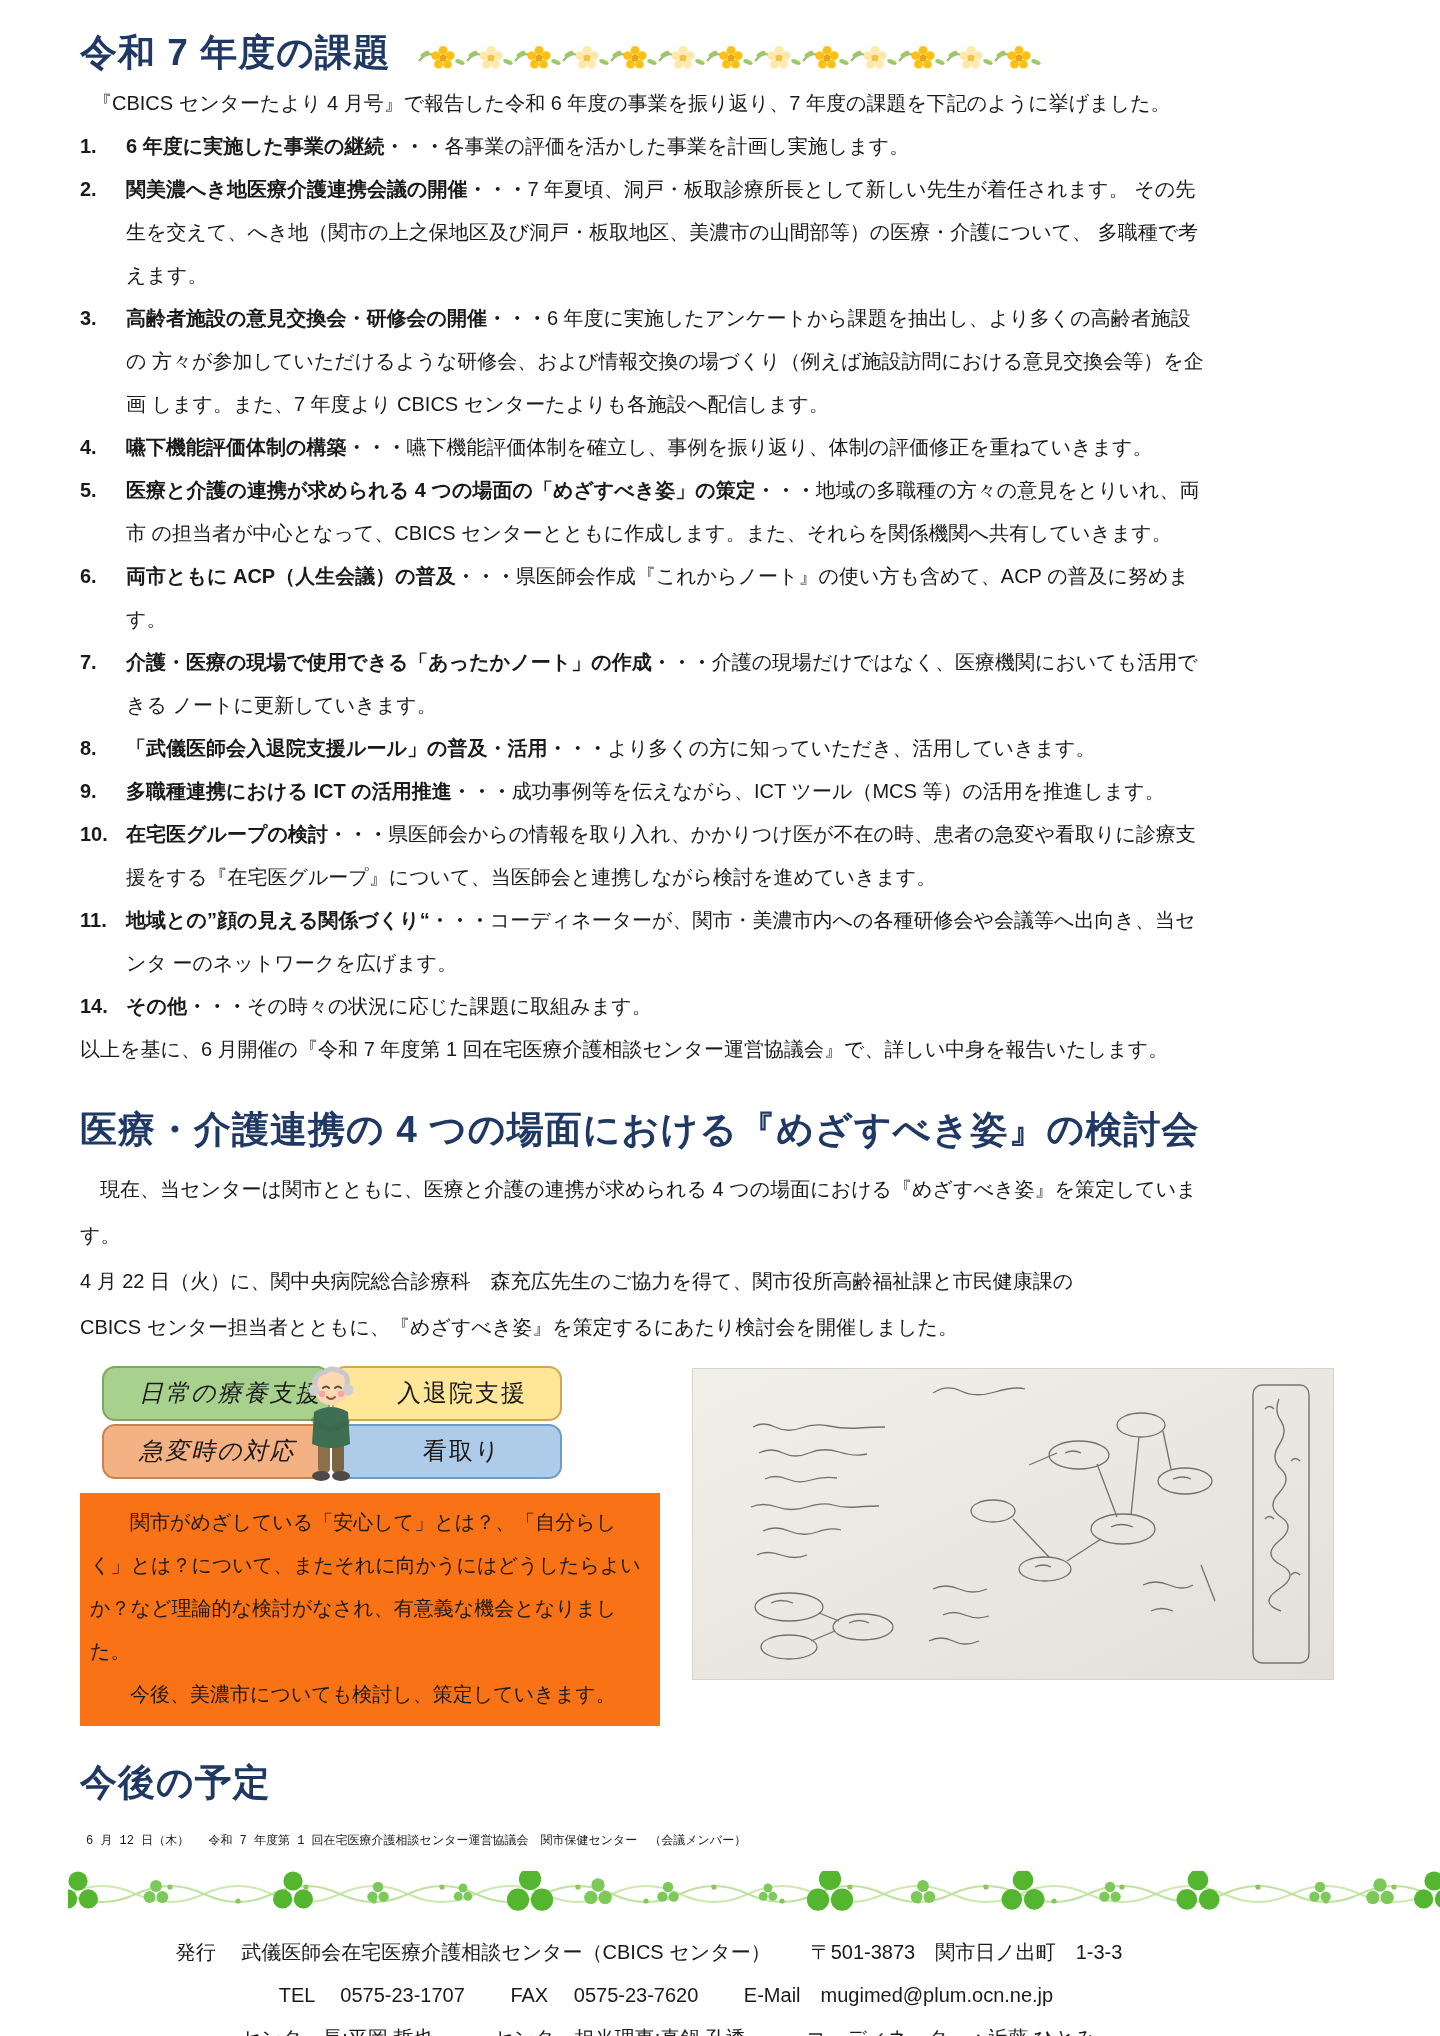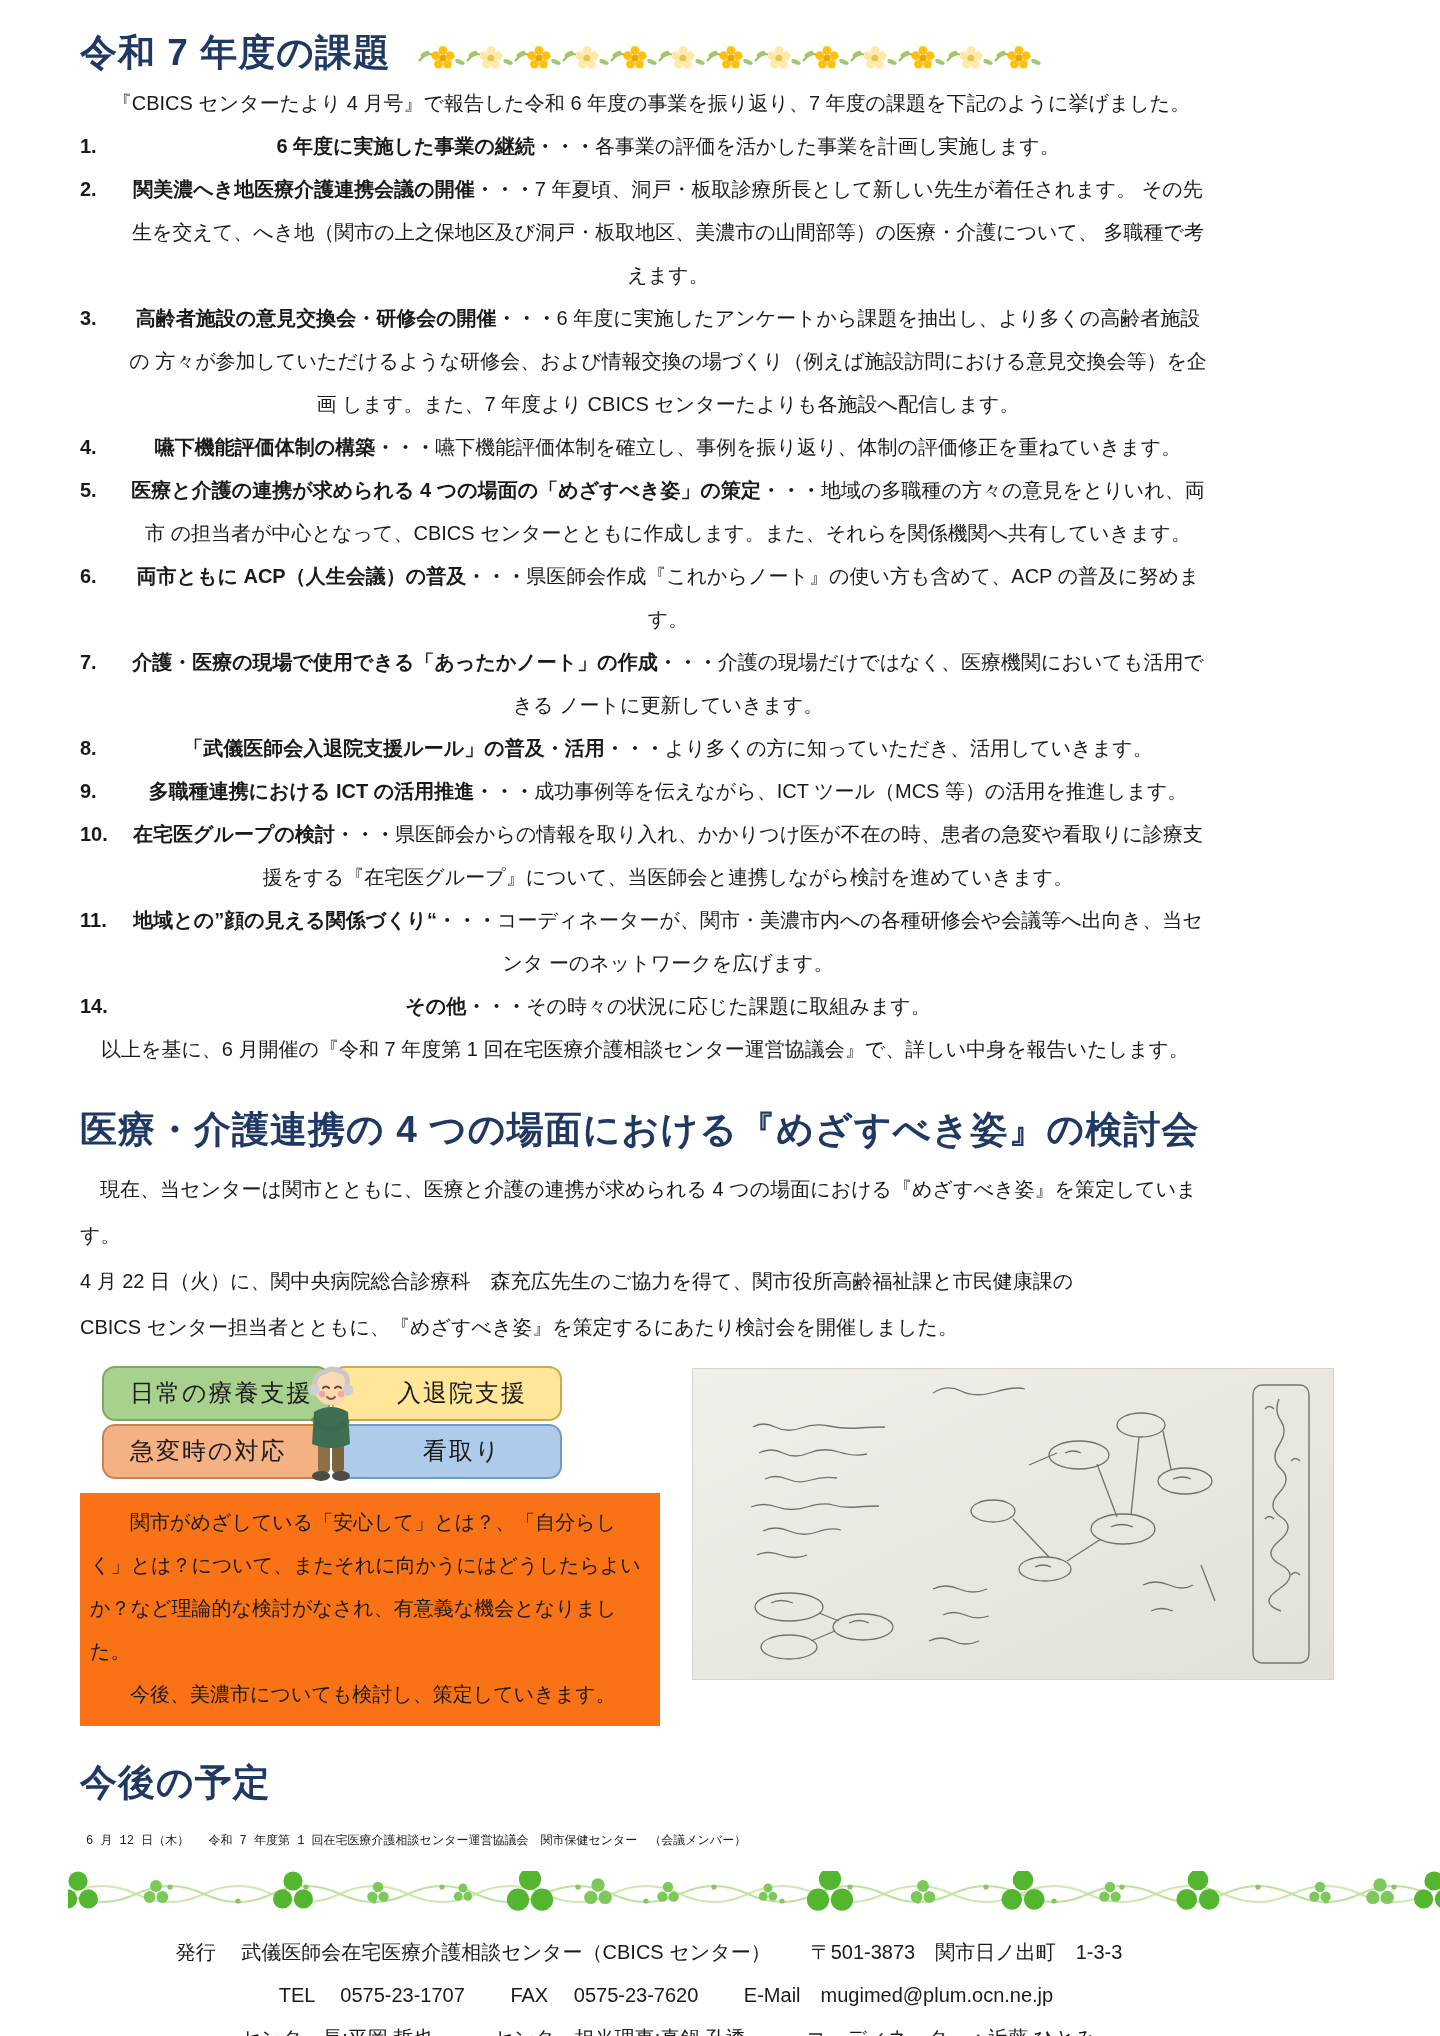--- a/index.html
+++ b/index.html
@@ -11,21 +11,21 @@
   }
   .page{padding:30px 70px 0 80px;box-sizing:border-box;width:1280px;}
 
   h1.sec-title{
     color:#1F3864;font-size:37px;font-weight:bold;margin:0;
     letter-spacing:1px;line-height:1.25;white-space:nowrap;
   }
   .hdr-row{display:flex;align-items:center;gap:26px;}
   .hdr-row svg{margin-top:10px;}
 
-  .body-text{font-size:20px;line-height:43px;text-align:center;}
+  .body-text{font-size:20px;line-height:43px;}
   .intro{margin:6px 0 0 0;text-indent:0.6em;}
 
   .task{position:relative;padding-left:46px;}
   .task .num{position:absolute;left:0;top:0;font-weight:bold;}
   .task .lead{font-weight:bold;}
 
   .closing{margin:0;}
 
   .sec2{margin-top:36px;}
   .s2line{margin:0;font-size:20px;line-height:46px;}
@@ -36,21 +36,21 @@
 
   .scenes{
     position:relative;display:grid;
     grid-template-columns:228px 230px;grid-auto-rows:55px;
     gap:3px 2px;margin-left:22px;
   }
   .scene-box{
     border:2px solid;border-radius:13px;box-sizing:border-box;
     display:flex;align-items:center;font-size:24px;letter-spacing:2px;
   }
-  .scene-box.left{padding-left:26px;}
+  .scene-box.left{padding-left:35px;font-style:italic;}
   .scene-box.right{justify-content:center;padding-left:30px;}
   .oldman{position:absolute;left:196px;top:-4px;z-index:2;}
 
   .discussion{
     margin-top:14px;width:580px;box-sizing:border-box;
     background:#f97316;padding:8px 14px 10px 10px;
   }
   .discussion p{margin:0;font-size:20px;line-height:43px;text-indent:2em;}
 
   .photo-wrap{margin-left:32px;margin-top:2px;}

